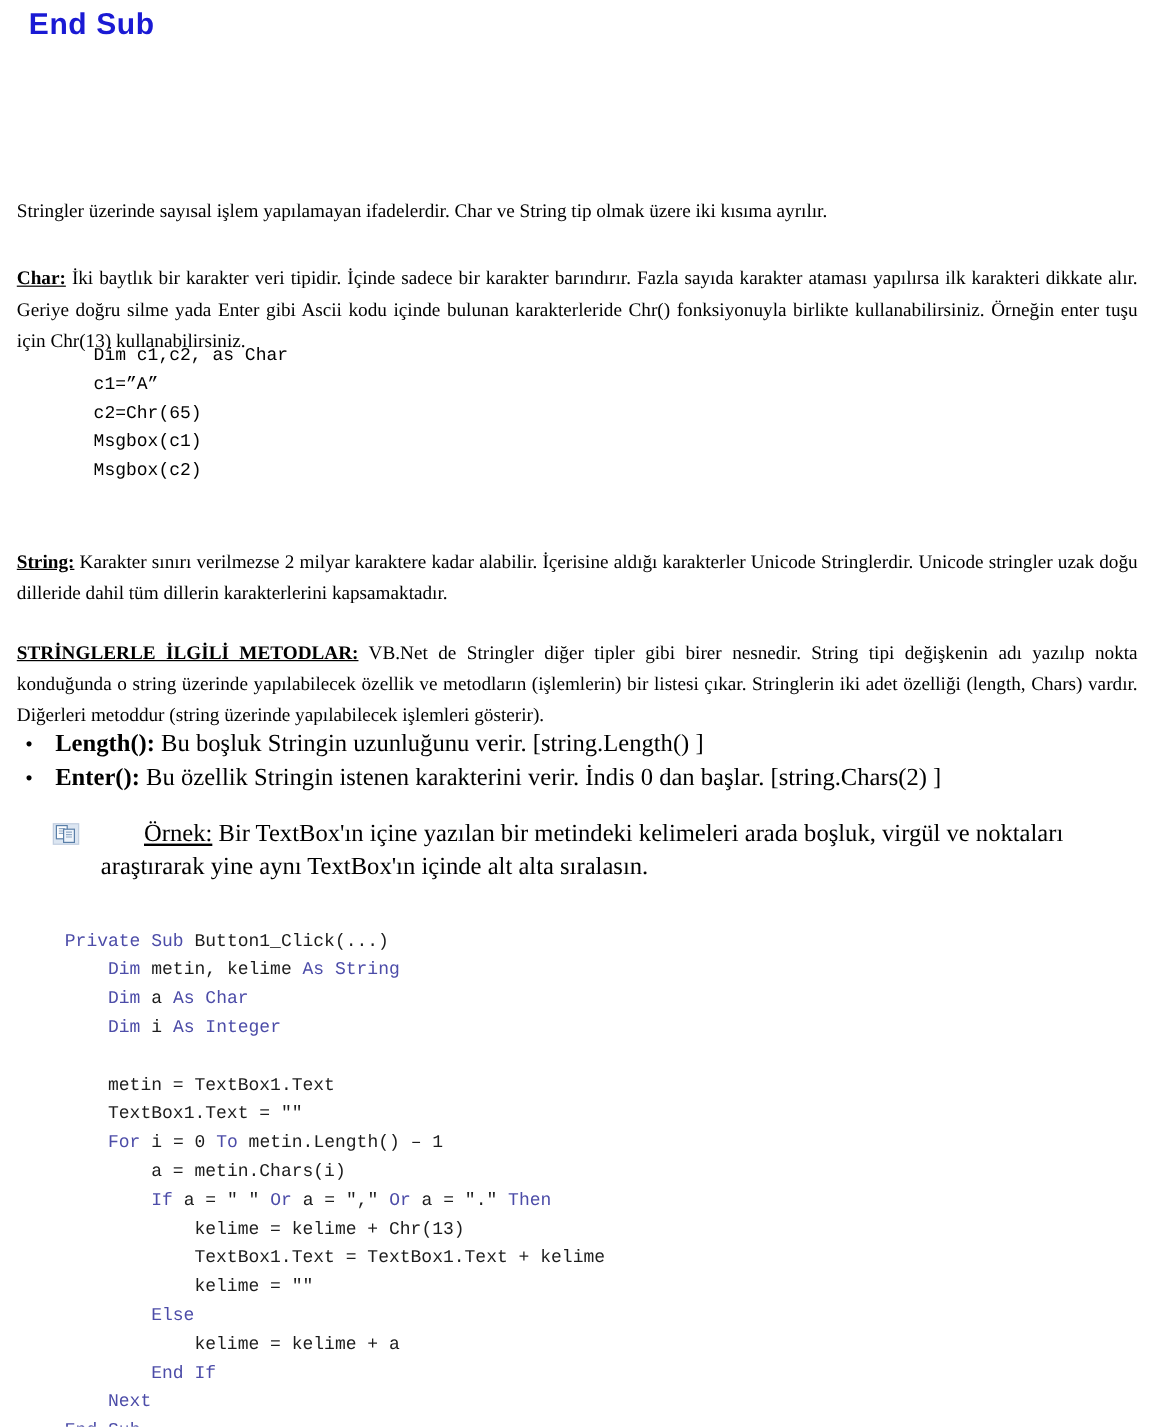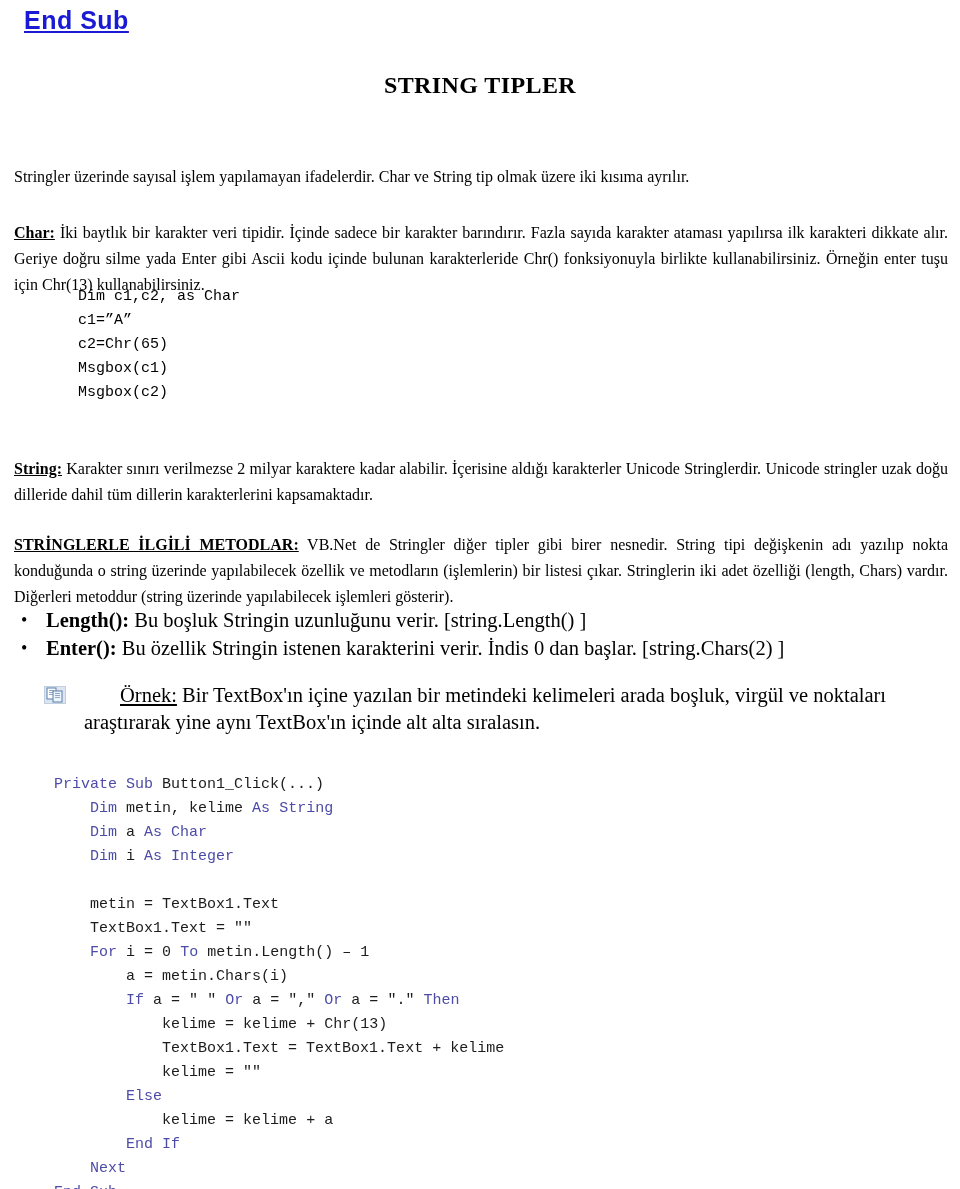--- a/index.html
+++ b/index.html
@@ -27,21 +27,20 @@
   .top-code {
     position: absolute;
     left: 24px;
     top: 6px;
     font-family: "Liberation Sans", "DejaVu Sans", sans-serif;
     font-weight: bold;
     font-size: 25px;
     letter-spacing: 0.5px;
     color: #1a1ad4;
     white-space: pre;
-    text-decoration: underline;
   }
 
   
   .doc-title {
     position: absolute;
     left: 0;
     top: 72px;
     width: 960px;
     text-align: center;
     font-family: "Liberation Serif", "DejaVu Serif", serif;
@@ -137,21 +136,20 @@
   }
   .ornek-text .lead { font-weight: normal; text-decoration: underline; margin-left: 36px; }
 </style>
 </head>
 <body>
 
 <div class="page">
 
   <div class="top-code">End Sub</div>
 
-  <div class="doc-title">STRING TIPLER</div>
 
   <div class="para p-intro">
     <span>Stringler üzerinde sayısal işlem yapılamayan ifadelerdir. Char ve String tip olmak üzere iki kısıma ayrılır.</span>
   </div>
 
   <div class="para p-char">
     <span class="lead">Char:</span><span> İki baytlık bir karakter veri tipidir. İçinde sadece bir karakter barındırır. Fazla sayıda karakter ataması yapılırsa ilk karakteri dikkate alır.  Geriye doğru silme yada Enter gibi Ascii kodu içinde bulunan karakterleride Chr() fonksiyonuyla birlikte kullanabilirsiniz. Örneğin enter tuşu için Chr(13) kullanabilirsiniz.</span>
   </div>
 
   <pre class="code code-char">Dim c1,c2, as Char

